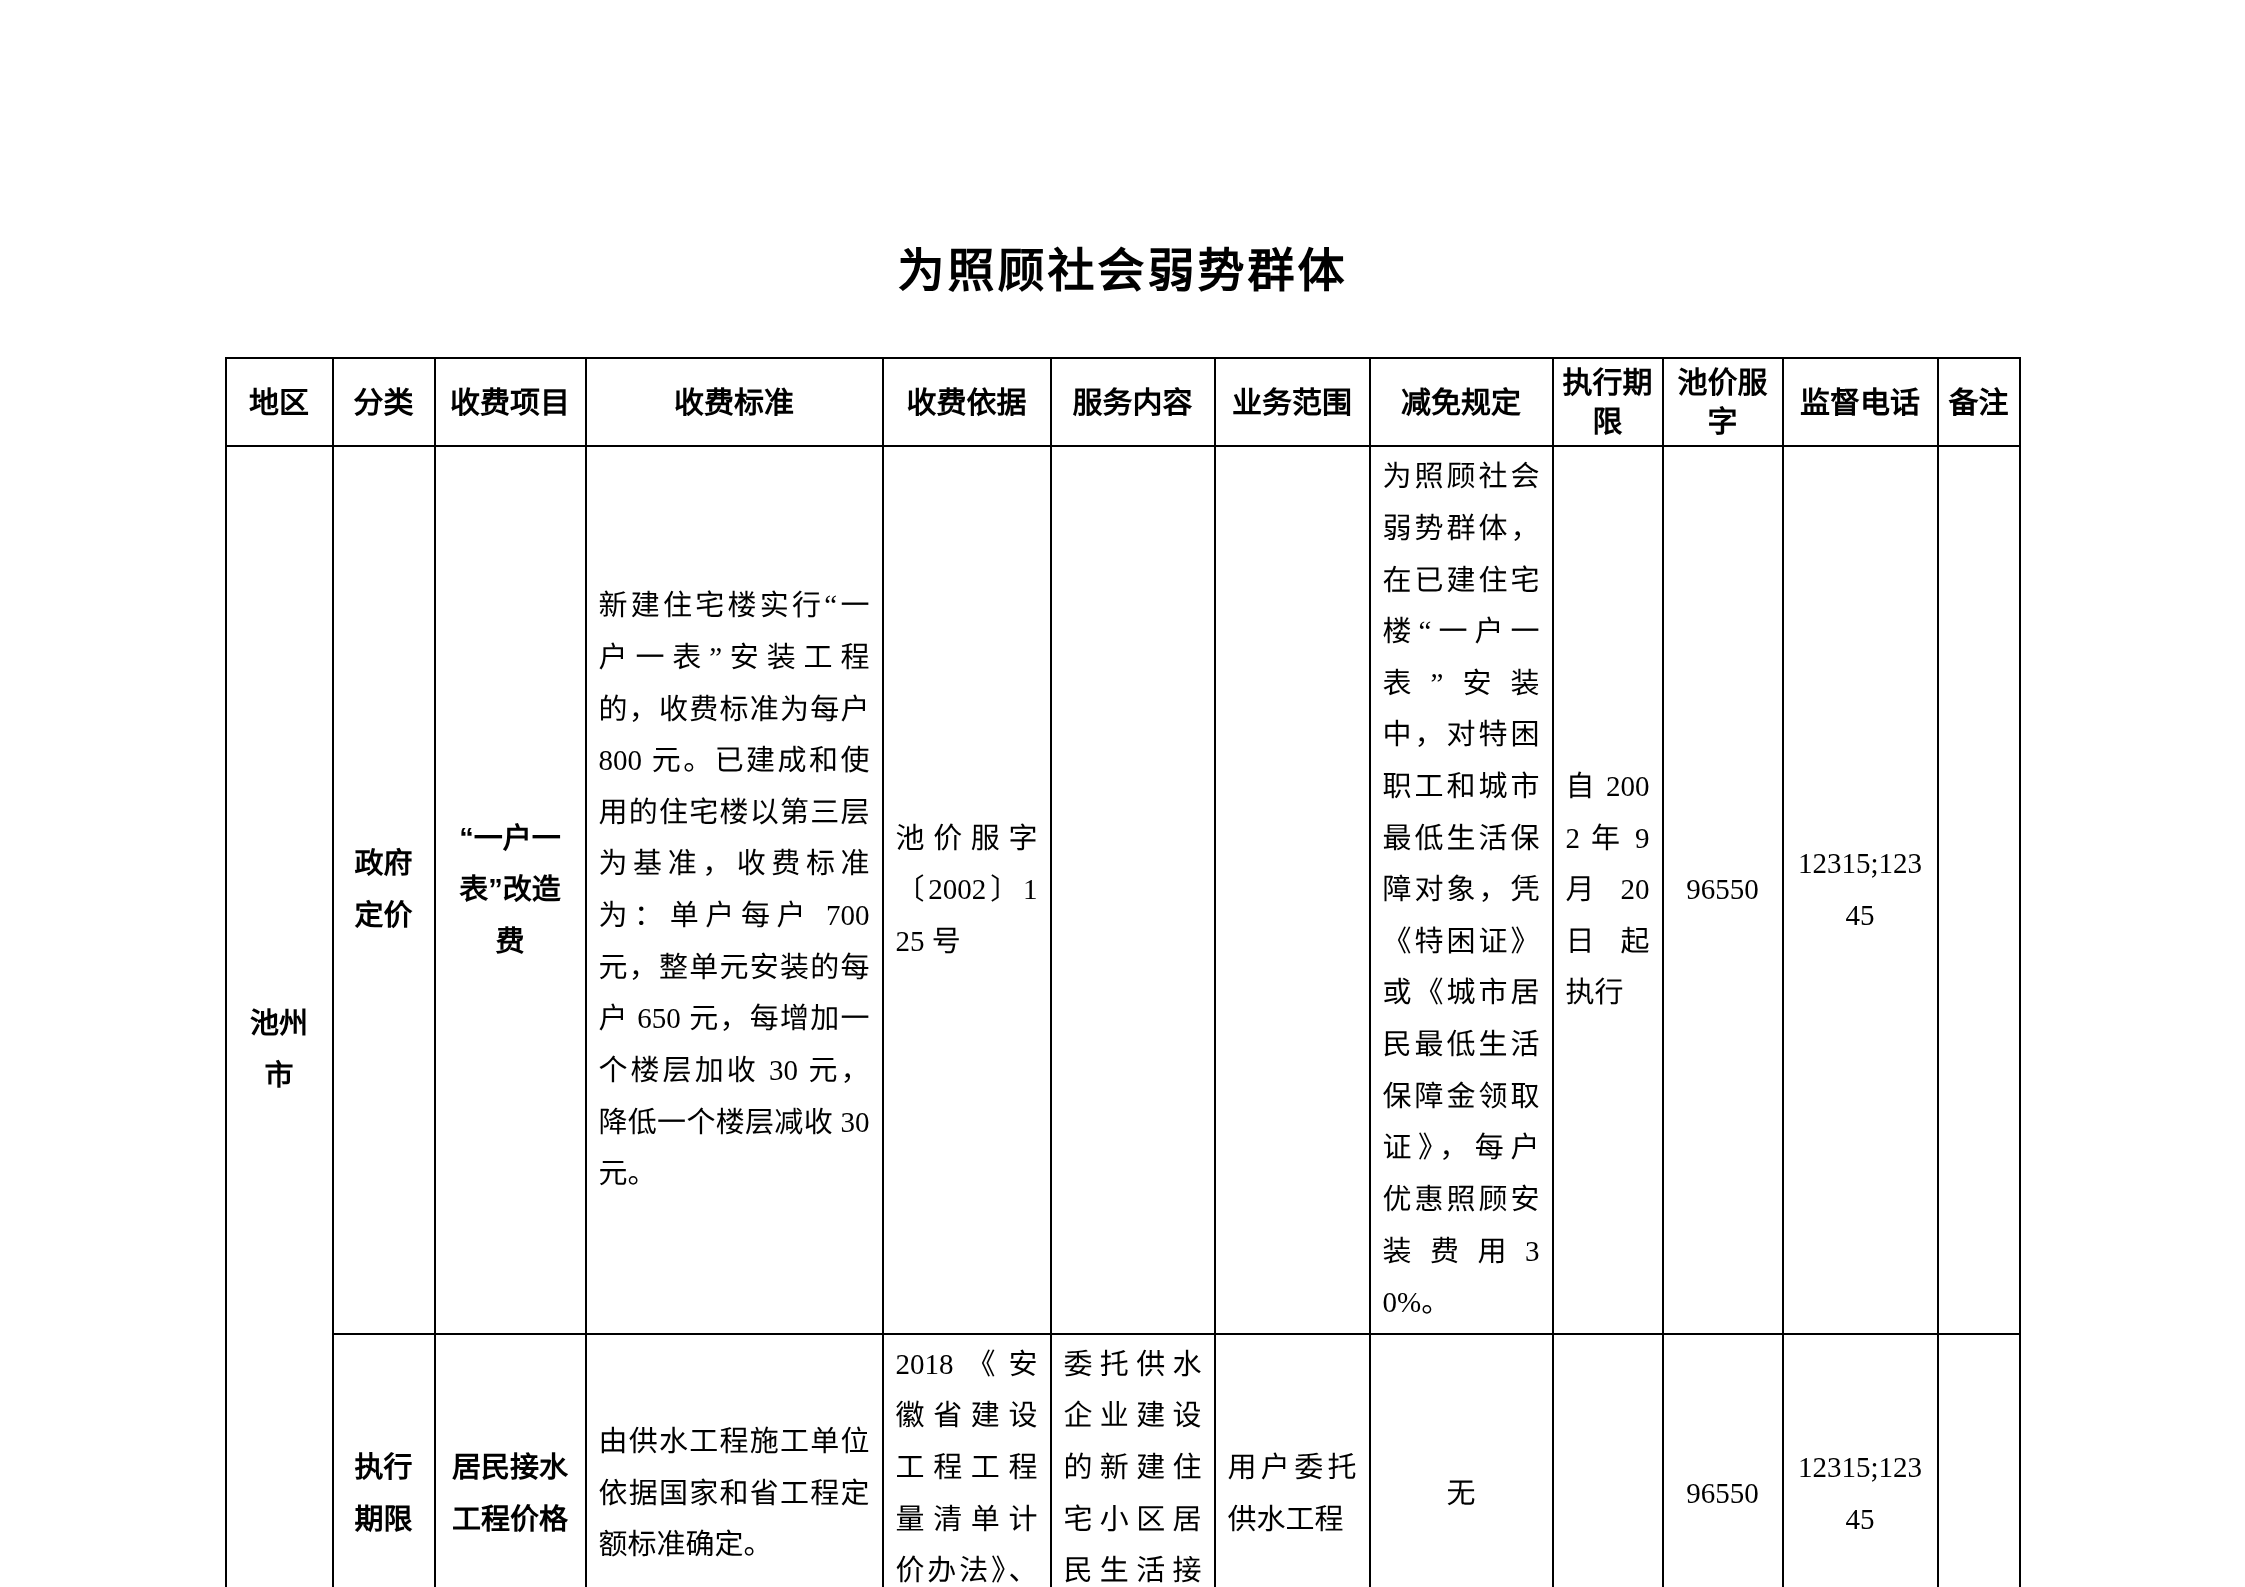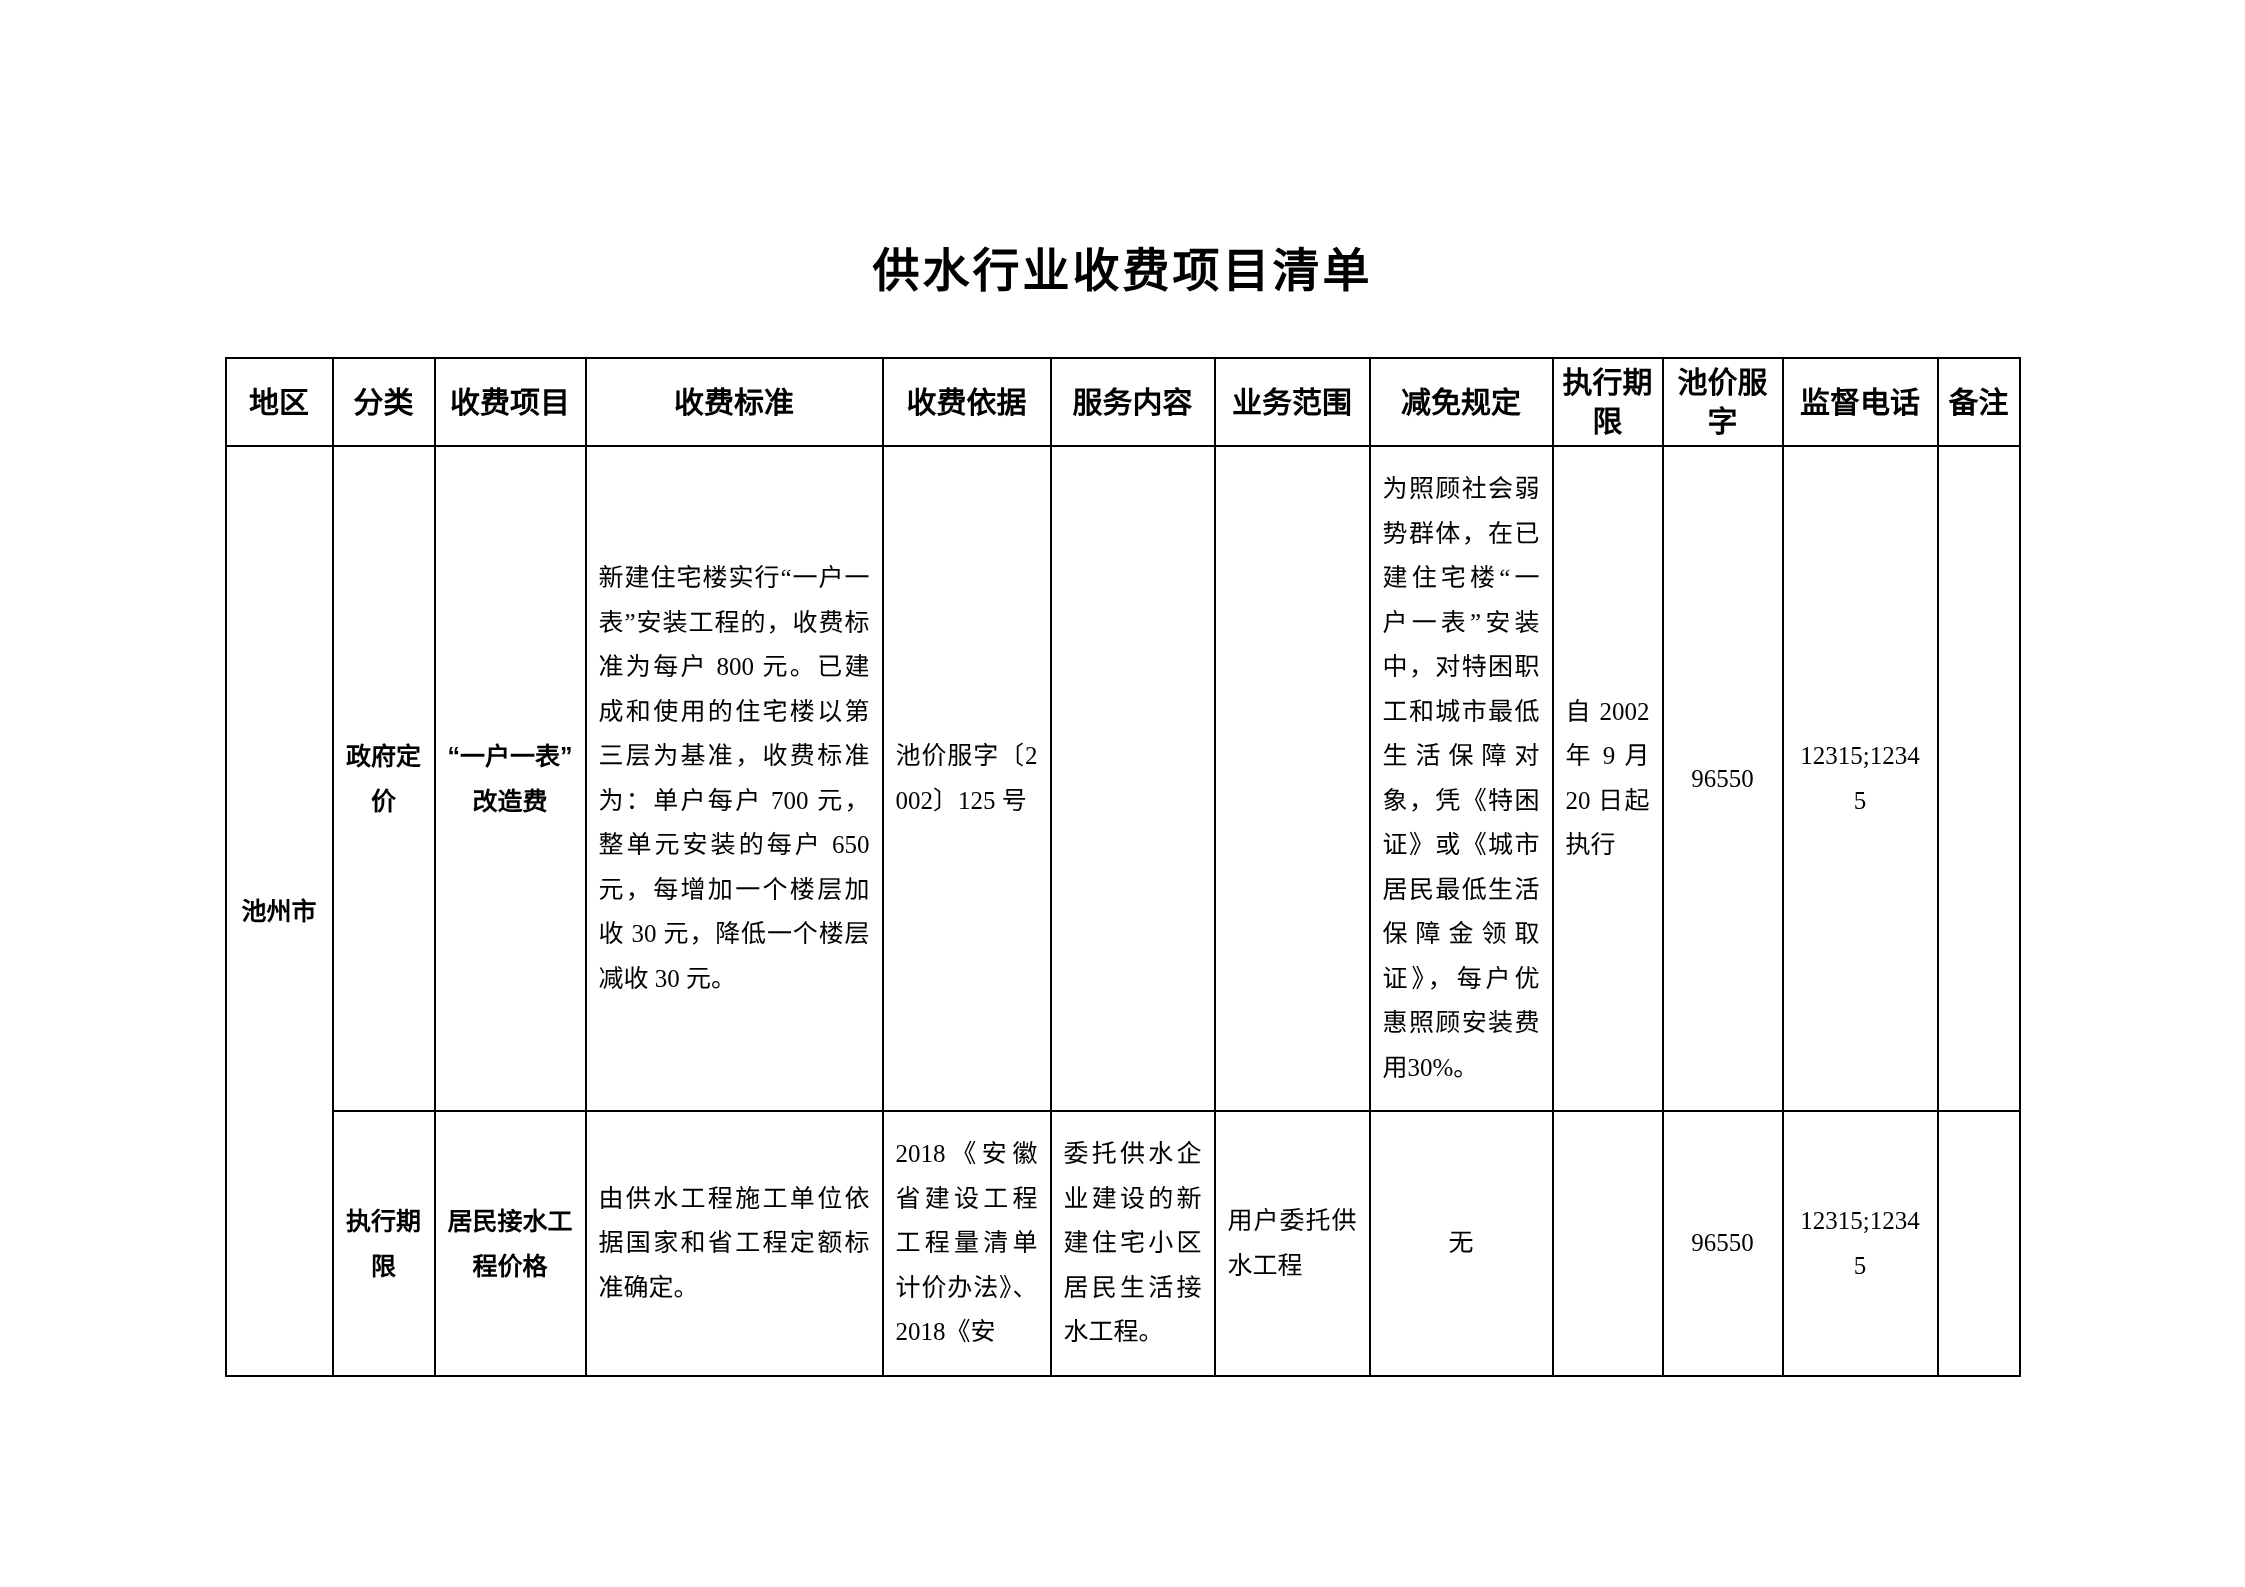--- a/index.html
+++ b/index.html
@@ -42,23 +42,23 @@
   .fee-table thead th {
     font-family: "Liberation Sans", sans-serif;
     font-weight: bold;
     font-size: 30px;
     line-height: 1.3;
     text-align: center;
     height: 80px;
     padding: 4px 6px;
   }
   .fee-table td {
-    font-size: 25px;
+    font-size: 29px;
     line-height: 1.78;
-    padding: 20px 12px;
+    padding: 4px 12px;
   }
   tr.row-1 { height: 564px; }
   tr.row-2 { height: 210px; }
   .cell-bold {
     font-family: "Liberation Sans", sans-serif;
     font-weight: bold;
     font-size: 31px;
     line-height: 1.45;
     text-align: center;
   }
@@ -71,21 +71,21 @@
   .standard-r1 { line-height: 2.1; }
   .basis-r2 { line-height: 1.72; padding-top: 4px; padding-bottom: 4px; }
   .content-r2 { line-height: 1.72; padding-top: 4px; padding-bottom: 4px; }
   .reduction-r1 { line-height: 1.72; padding-top: 6px; padding-bottom: 6px; }
 </style>
 </head>
 <body>
 
 <div class="page">
 
-  <div class="page-title">供水行业收费项目清单</div>
+  <div class="page-title">为照顾社会弱势群体</div>
 
   <table class="fee-table">
     <colgroup>
       <col style="width:107px">
       <col style="width:102px">
       <col style="width:151px">
       <col style="width:297px">
       <col style="width:168px">
       <col style="width:164px">
       <col style="width:155px">

